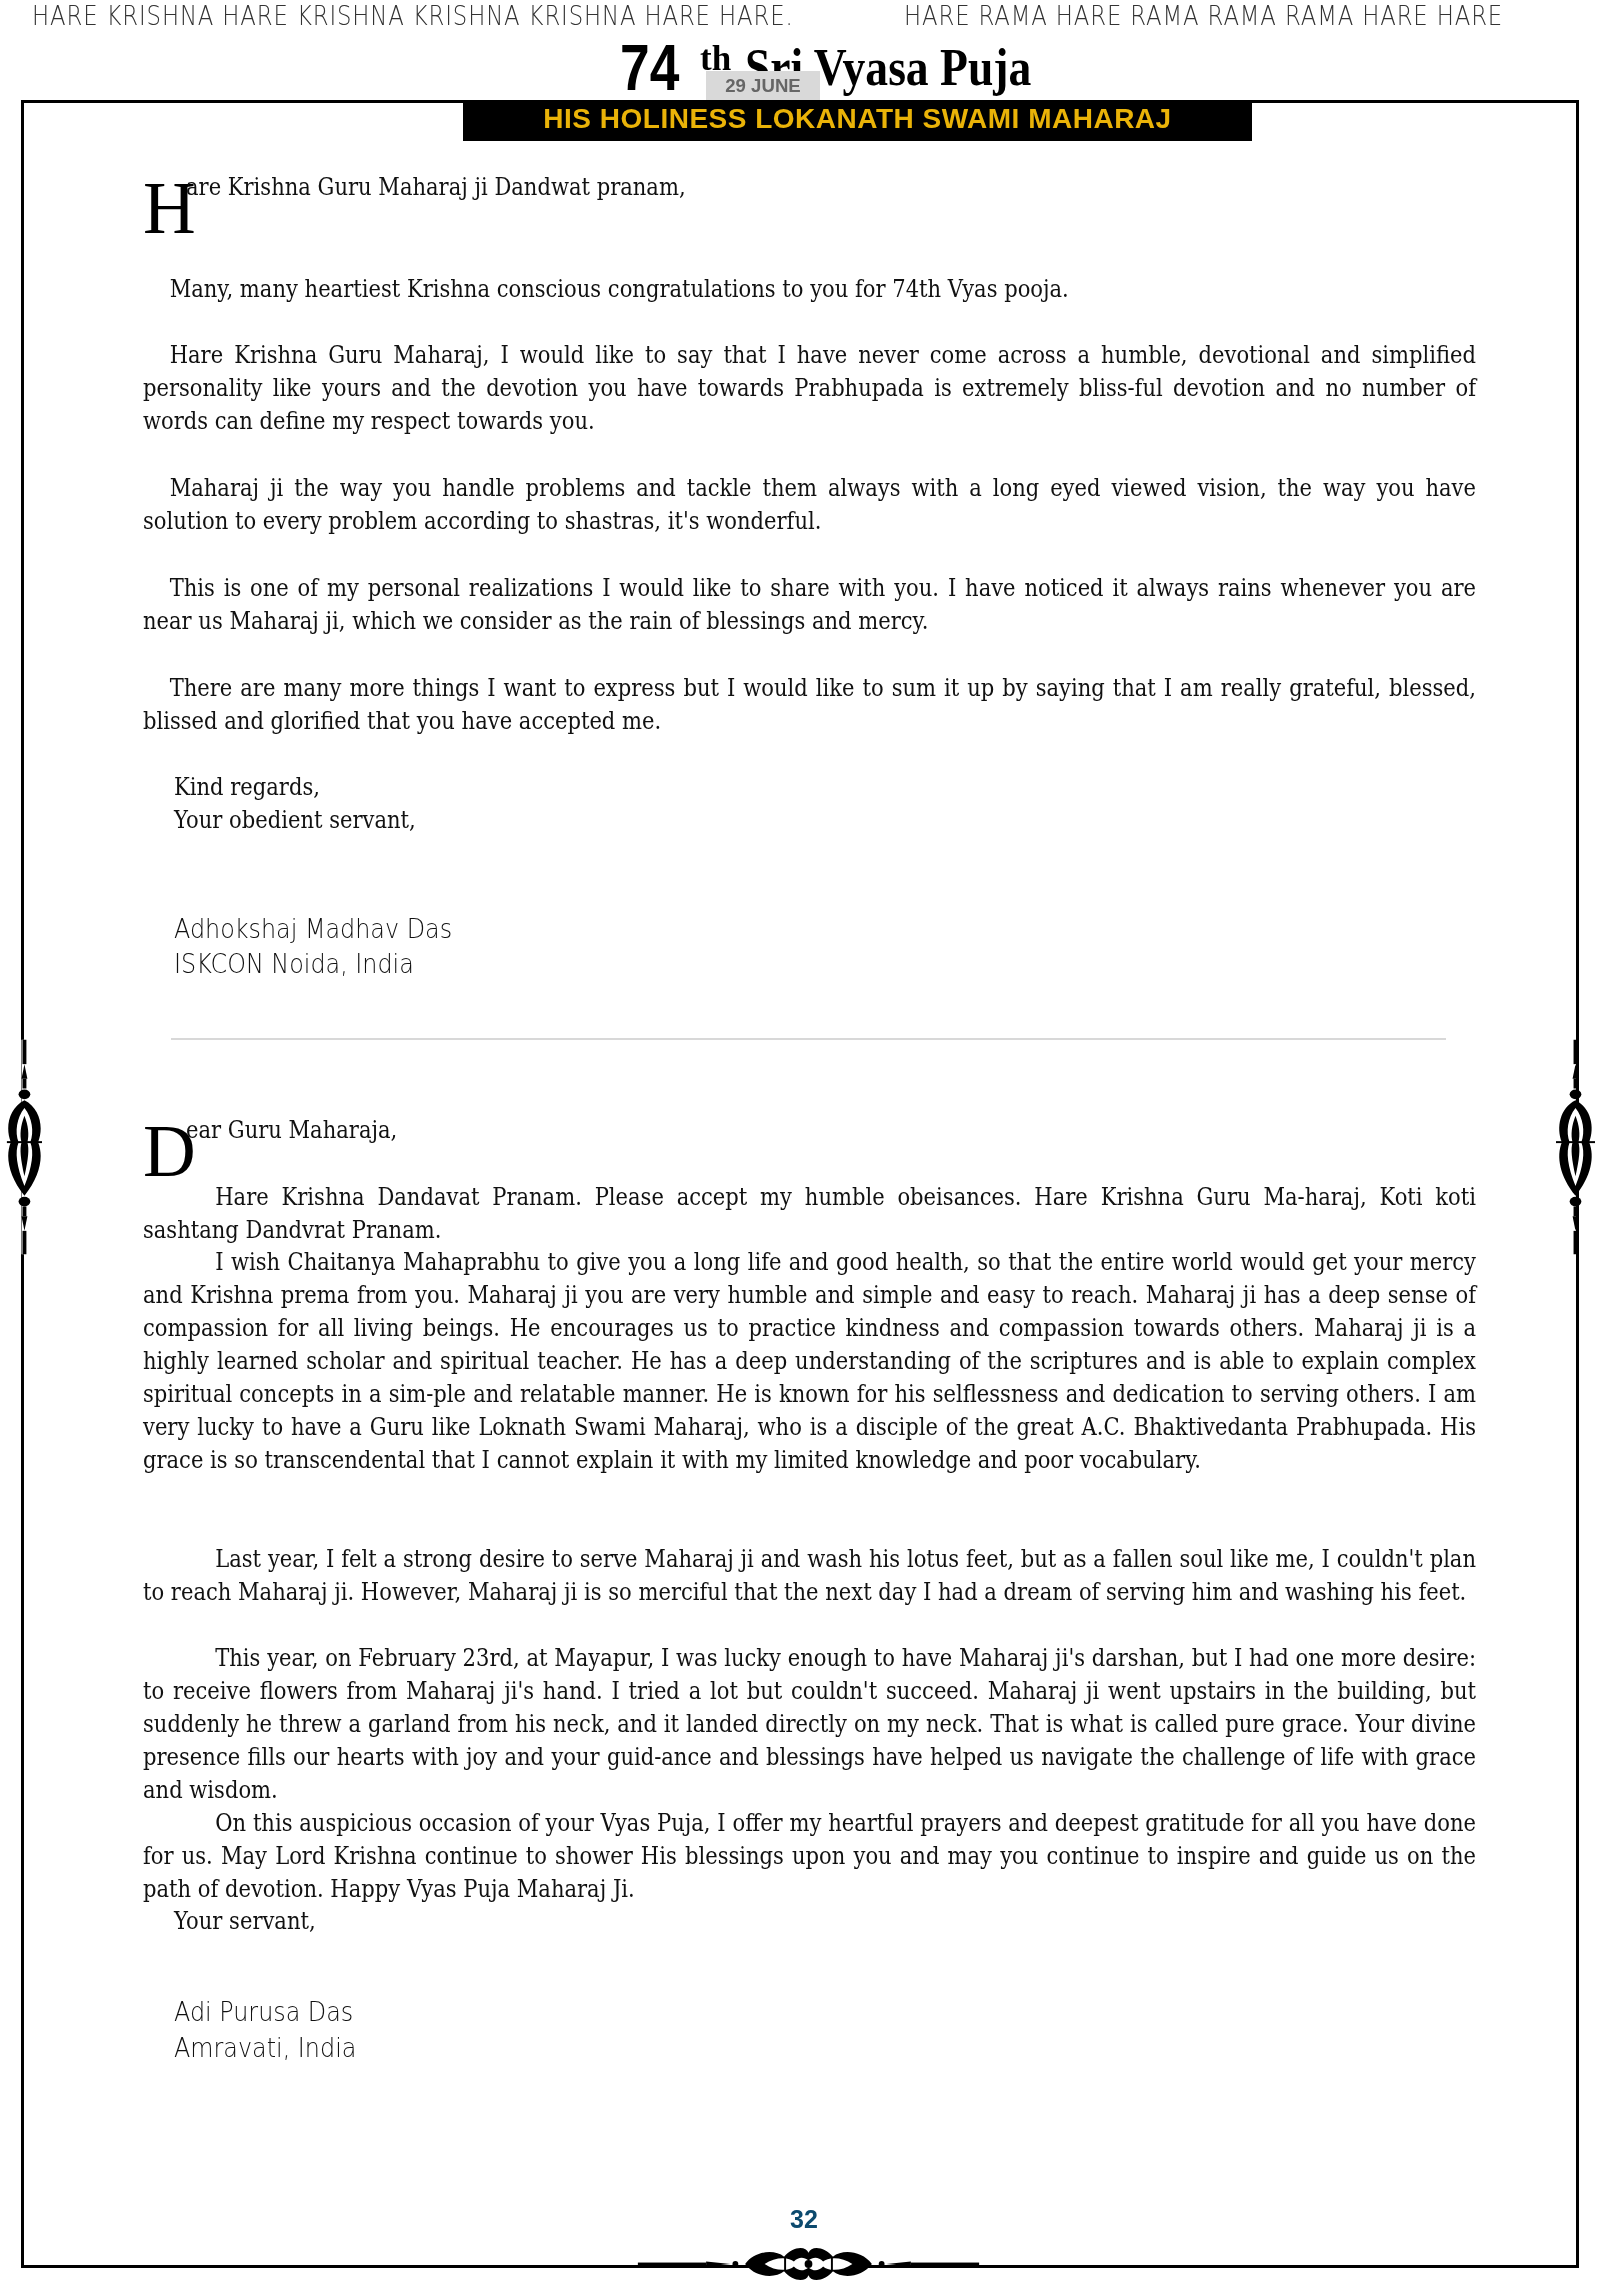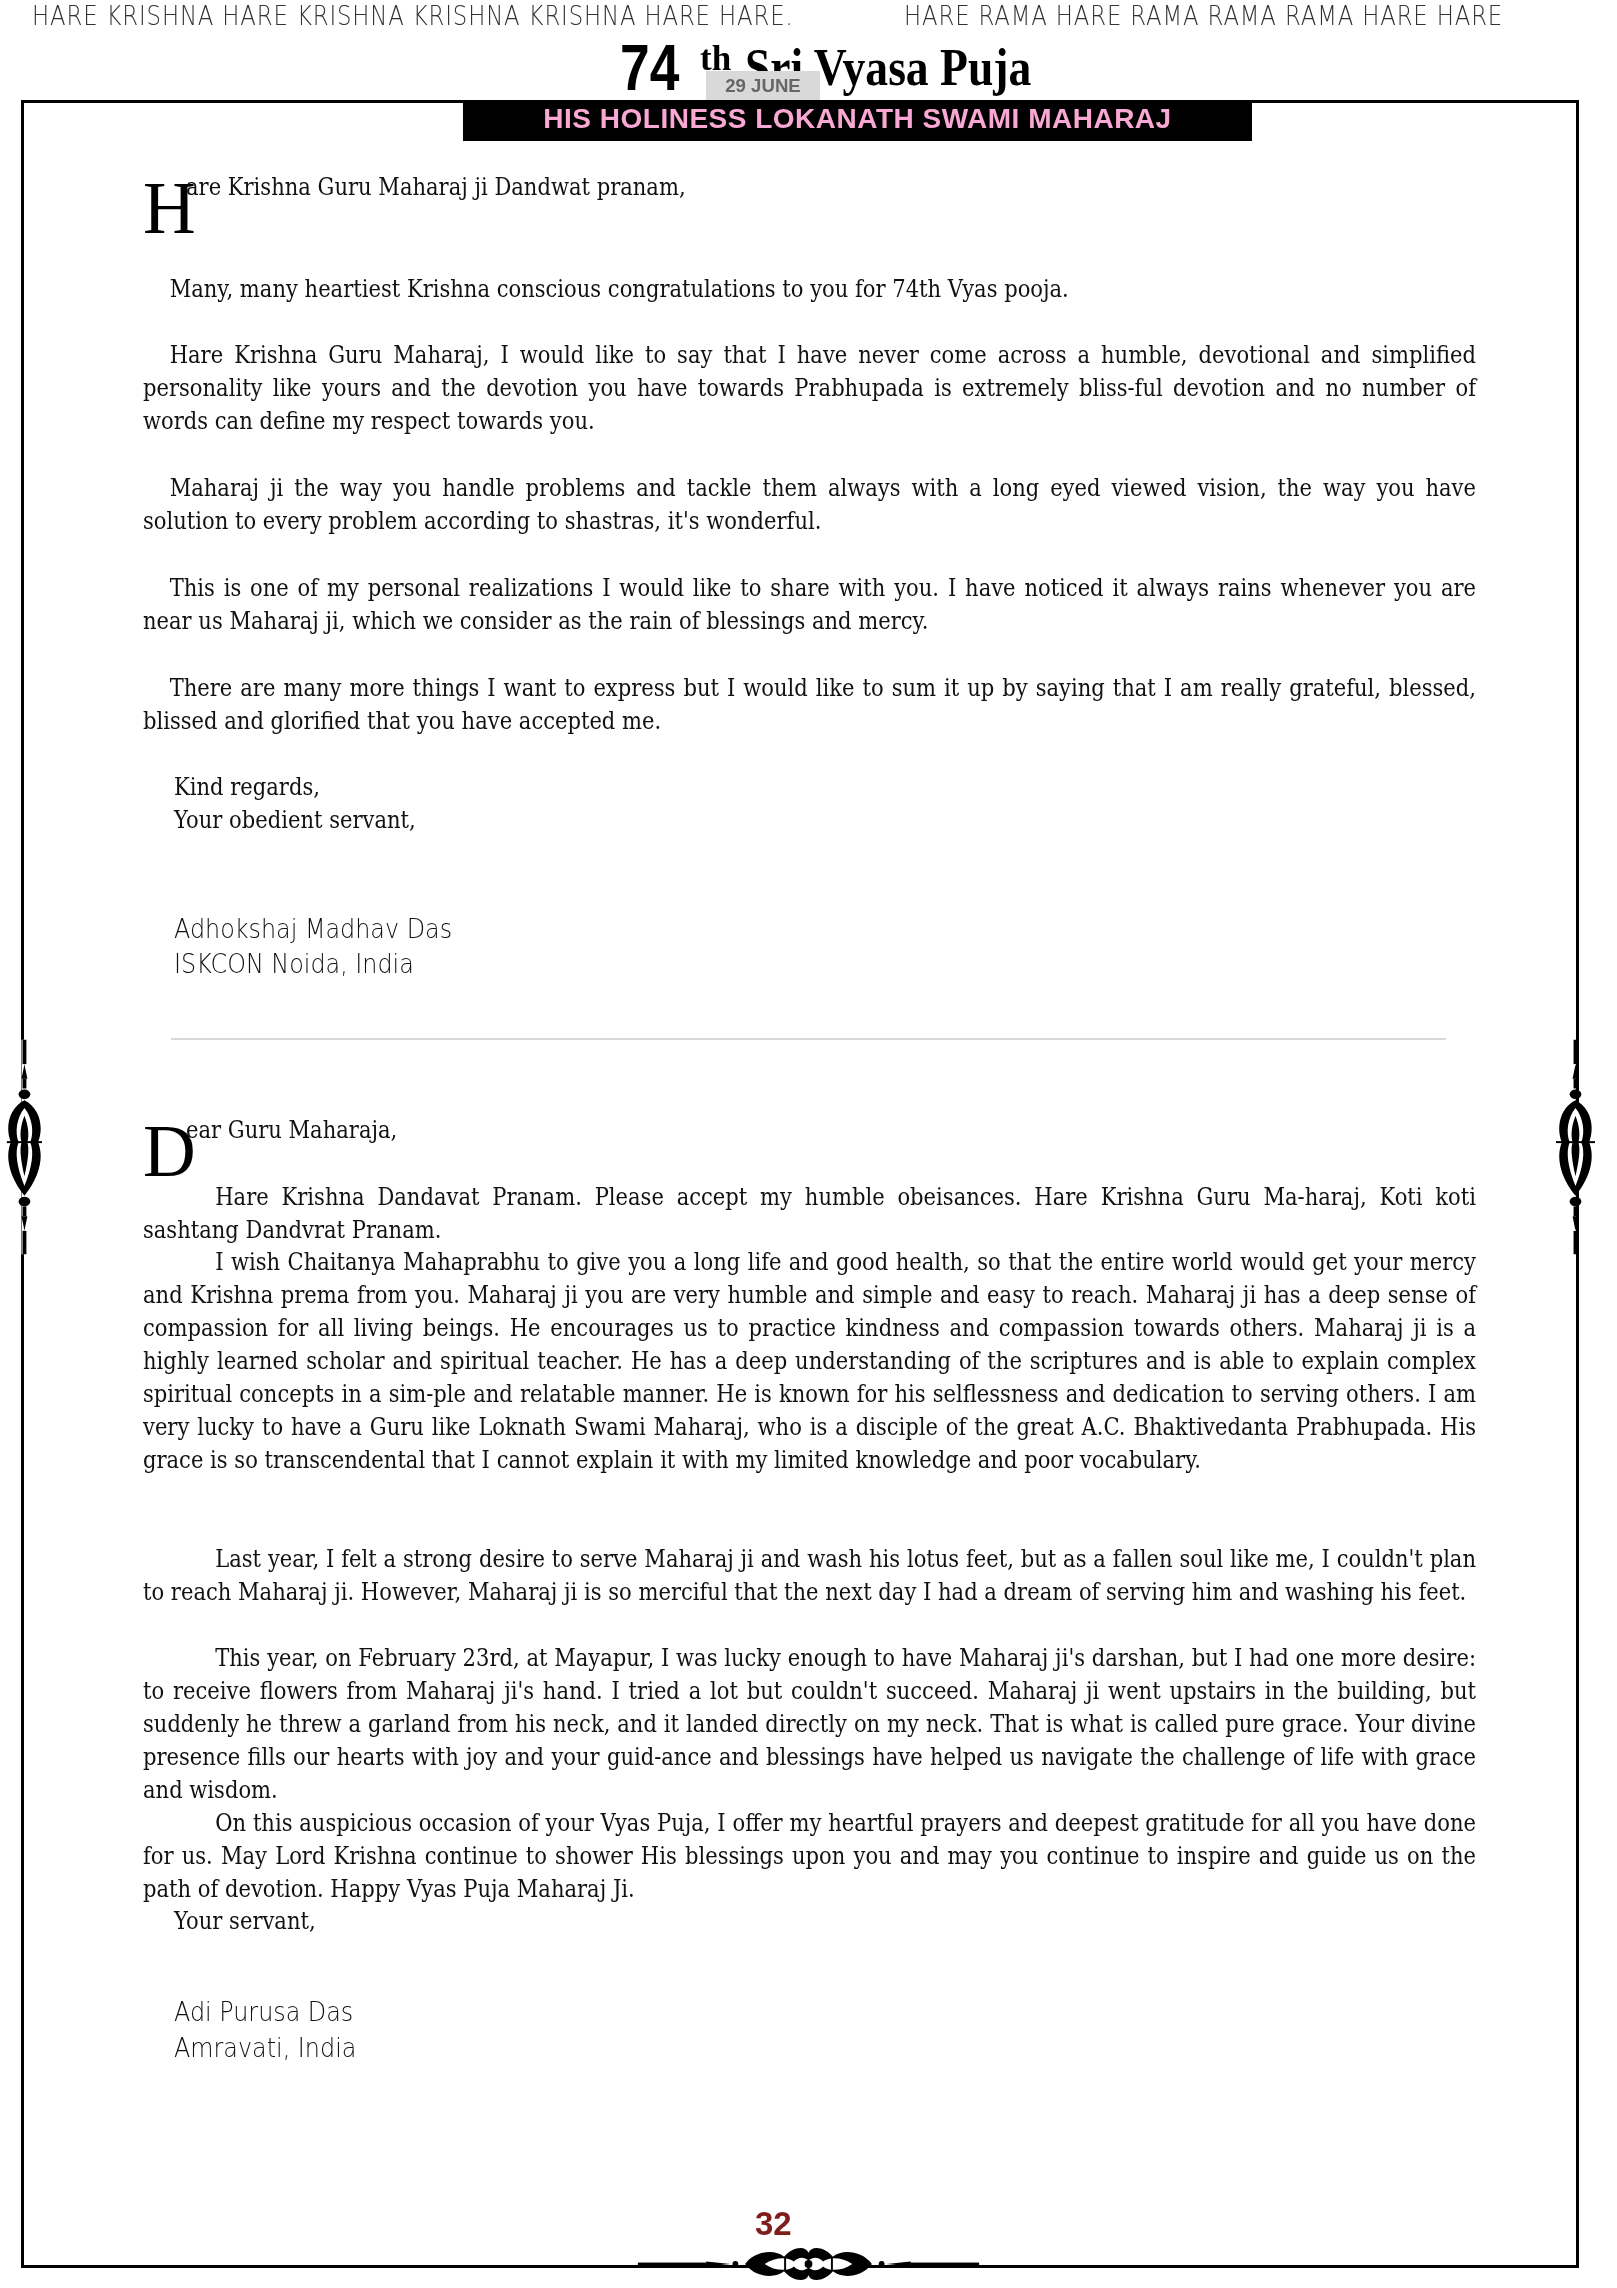--- a/index.html
+++ b/index.html
@@ -7,35 +7,35 @@
   .mantra { position:absolute; top:0; left:0; width:1617px; height:35px; font-family:"DejaVu Sans", sans-serif; font-weight:200; font-size:26.5px; letter-spacing:1px; color:#333; white-space:nowrap; }
   .mantra span { position:absolute; top:0; transform:scaleX(0.86); transform-origin:left top; }
   .mantra .m1 { left:32px; }
   .mantra .m2 { left:904px; }
   .title-wrap { position:absolute; top:37px; left:610px; height:61px; white-space:nowrap; }
   .title-num { position:absolute; left:9.8px; top:0; font-family:"Liberation Sans", sans-serif; font-weight:bold; font-size:65px; line-height:61px; transform:scaleX(0.82); transform-origin:left top; color:#000; }
   .title-sup { position:absolute; left:90px; top:2px; font-family:"Liberation Serif", serif; font-weight:bold; font-size:35px; color:#000; }
   .title-main { position:absolute; left:135px; top:3.9px; font-family:"Liberation Serif", serif; font-weight:bold; font-size:53px; line-height:53px; color:#000; transform:scaleX(0.86); transform-origin:left top; }
   .title-date { position:absolute; left:706px; top:71px; width:114px; height:29px; background:#d9d9d9; color:#666; font-family:"Liberation Sans", sans-serif; font-weight:bold; font-size:18.6px; line-height:29px; text-align:center; }
   .frame { position:absolute; left:20.6px; top:100px; width:1552px; height:2162px; border:3.9px solid #000; box-sizing:content-box; }
-  .banner { position:absolute; left:463px; top:101px; width:789px; height:40px; background:#000; color:#f9a8d4; font-family:"Liberation Sans", sans-serif; font-weight:bold; font-size:28px; line-height:36px; text-align:center; letter-spacing:0.5px; }
+  .banner { position:absolute; left:463px; top:101px; width:789px; height:40px; background:#000; color:#eab308; font-family:"Liberation Sans", sans-serif; font-weight:bold; font-size:28px; line-height:36px; text-align:center; letter-spacing:0.5px; }
   .ornament-side { position:absolute; width:39px; height:216px; }
   .ornament-left { left:2.9px; top:1039px; }
   .ornament-right { left:1556px; top:1039px; }
   .letter { position:absolute; left:143px; width:1333px; font-family:"DejaVu Serif", serif; font-size:24.5px; color:#111; }
   .salutation { position:relative; height:69px; }
   .dropcap { position:absolute; left:0; top:0; font-family:"Liberation Serif", serif; font-size:73px; line-height:69px; color:#000; }
   .salutation-text { position:absolute; left:43px; top:-2px; font-family:"DejaVu Serif", serif; font-size:24.5px; transform:scaleX(0.86); transform-origin:left top; white-space:nowrap; }
   .para { font-family:"DejaVu Serif", serif; font-size:24.5px; line-height:33px; margin:0; text-align:justify; transform:scaleX(0.86); transform-origin:left top; width:1550px; }
   .indent1 { text-indent:31px; }
   .indent2 { text-indent:84px; }
   .sig { font-family:"DejaVu Sans", sans-serif; font-weight:300; font-size:26.5px; line-height:35px; margin:0 0 0 31px; transform:scaleX(0.9); transform-origin:left top; }
   .closing { font-family:"DejaVu Serif", serif; font-size:24.5px; line-height:33px; margin:0 0 0 31px; transform:scaleX(0.86); transform-origin:left top; white-space:nowrap; }
   .divider { position:absolute; left:171px; top:1038px; width:1275px; height:2px; background:#d8d8d8; }
-  .page-number { position:absolute; left:755px; top:2205px; width:98px; text-align:left; font-family:"Liberation Sans", sans-serif; font-weight:bold; font-size:33px; color:#7f1d1d; }
+  .page-number { position:absolute; left:755px; top:2205px; width:98px; text-align:center; font-family:"Liberation Sans", sans-serif; font-weight:bold; font-size:25px; color:#0c4a6e; }
   .ornament-bottom { position:absolute; left:637px; top:2245px; width:343px; height:39px; }
 </style>
 </head>
 <body>
 
 <div class="mantra">
   <span class="m1">HARE KRISHNA HARE KRISHNA KRISHNA KRISHNA HARE HARE.</span>
   <span class="m2">HARE RAMA HARE RAMA RAMA RAMA HARE HARE</span>
 </div>
 

